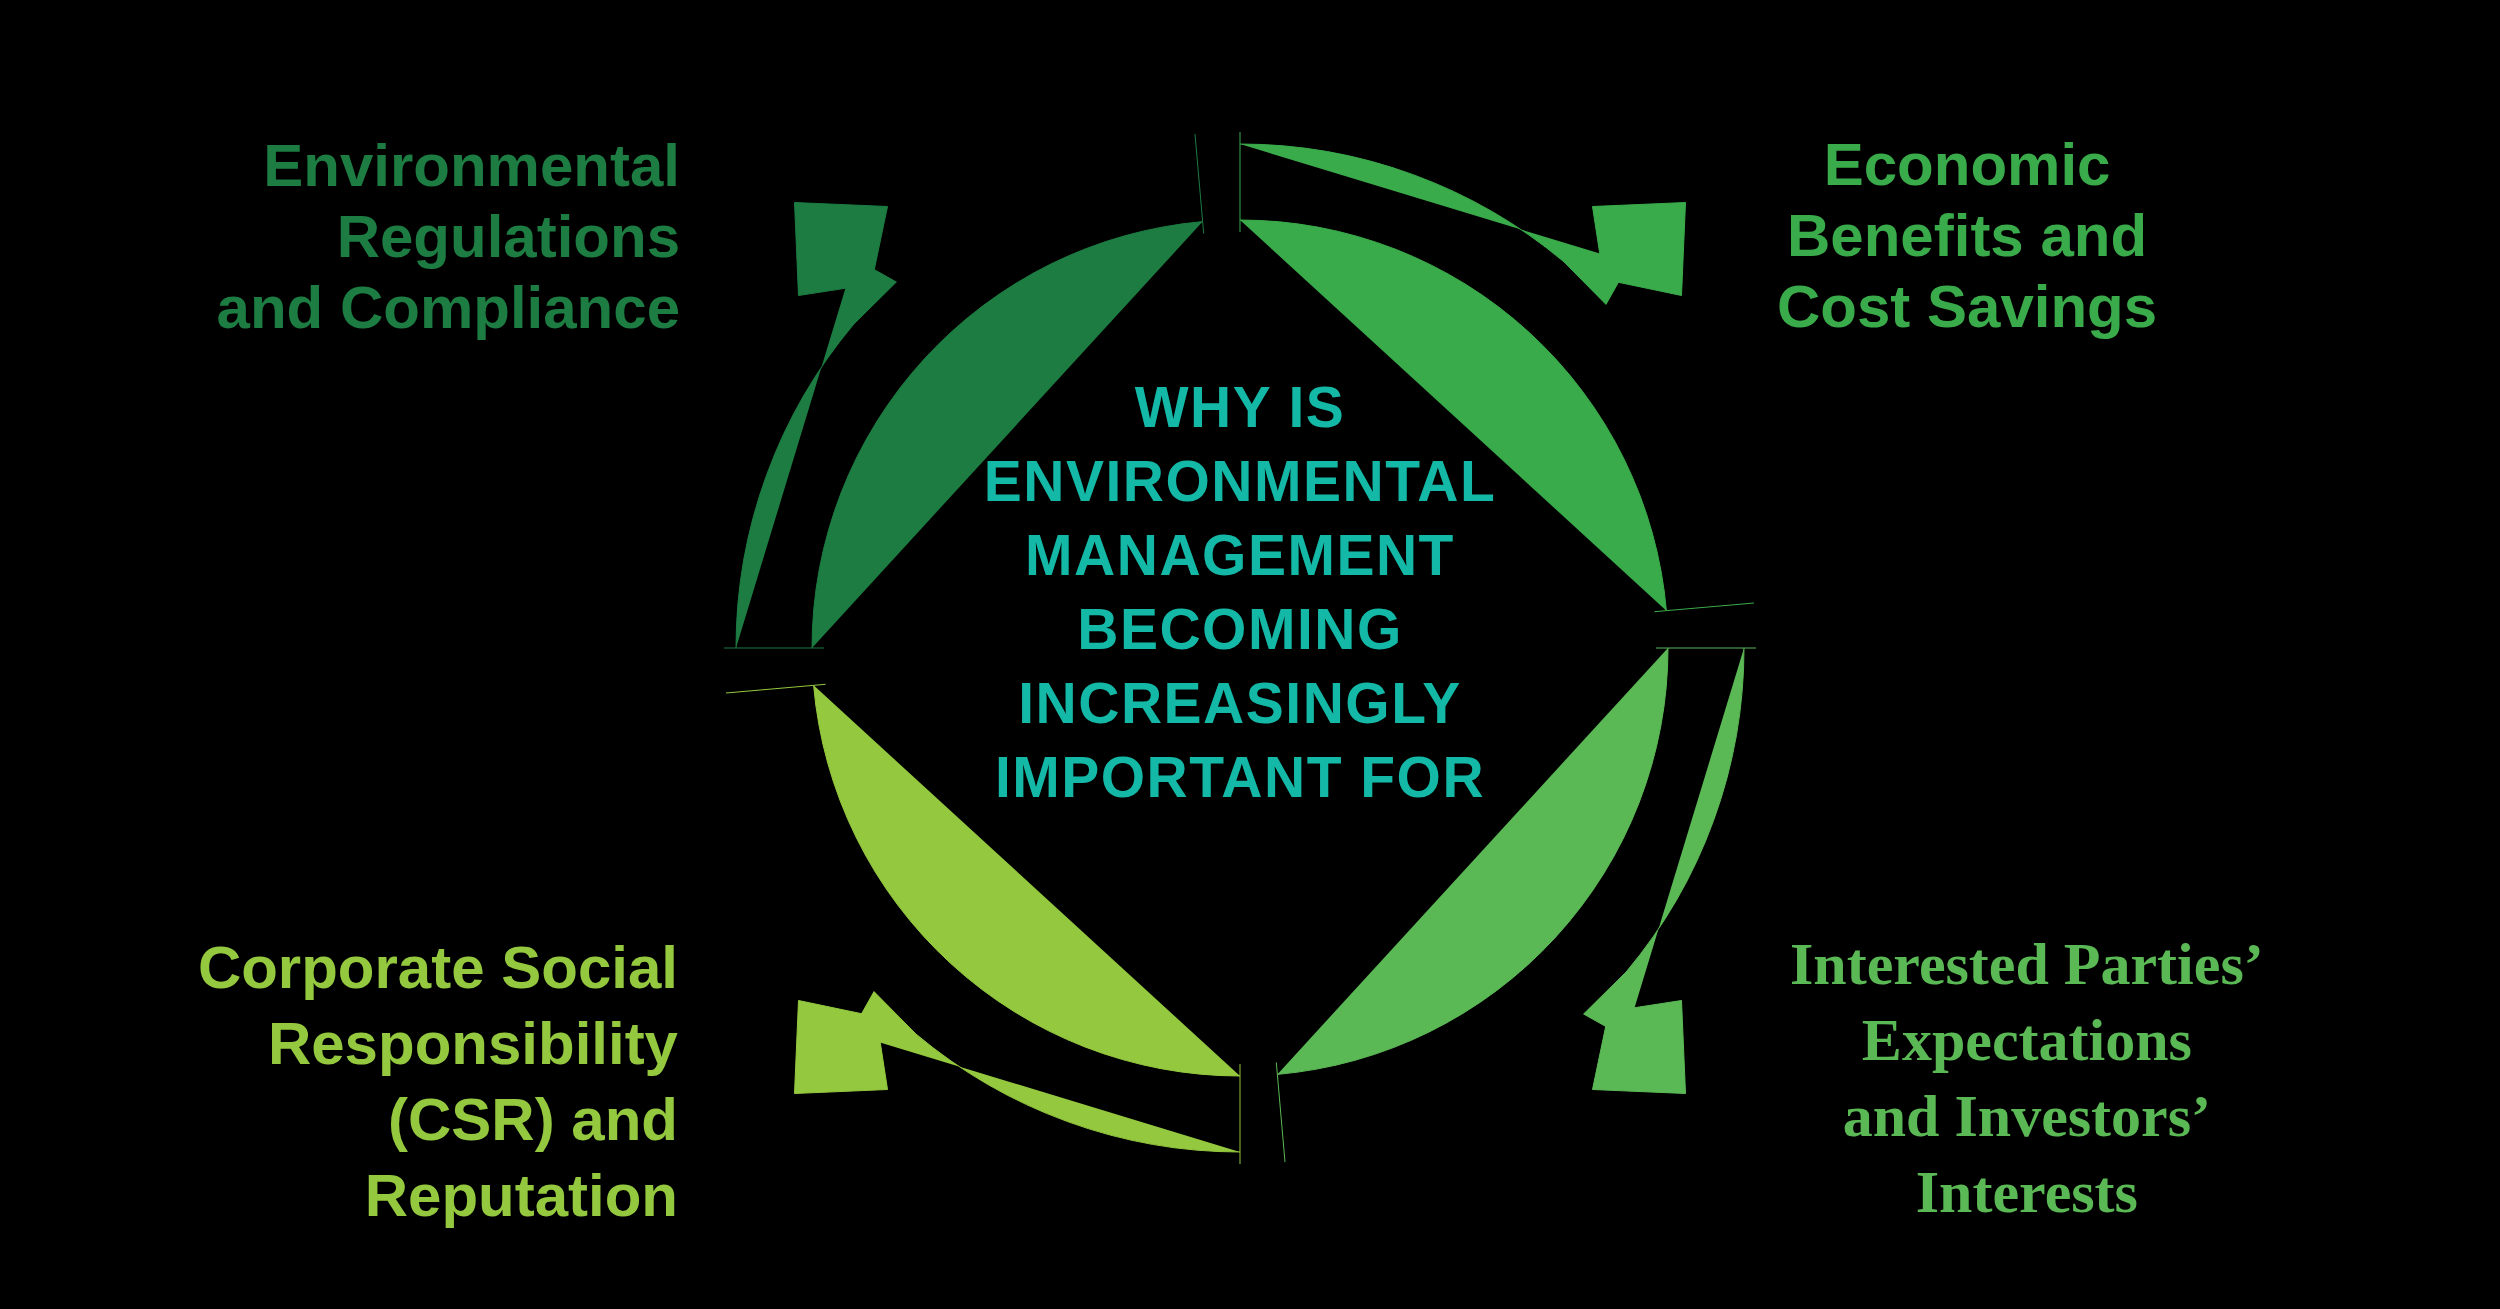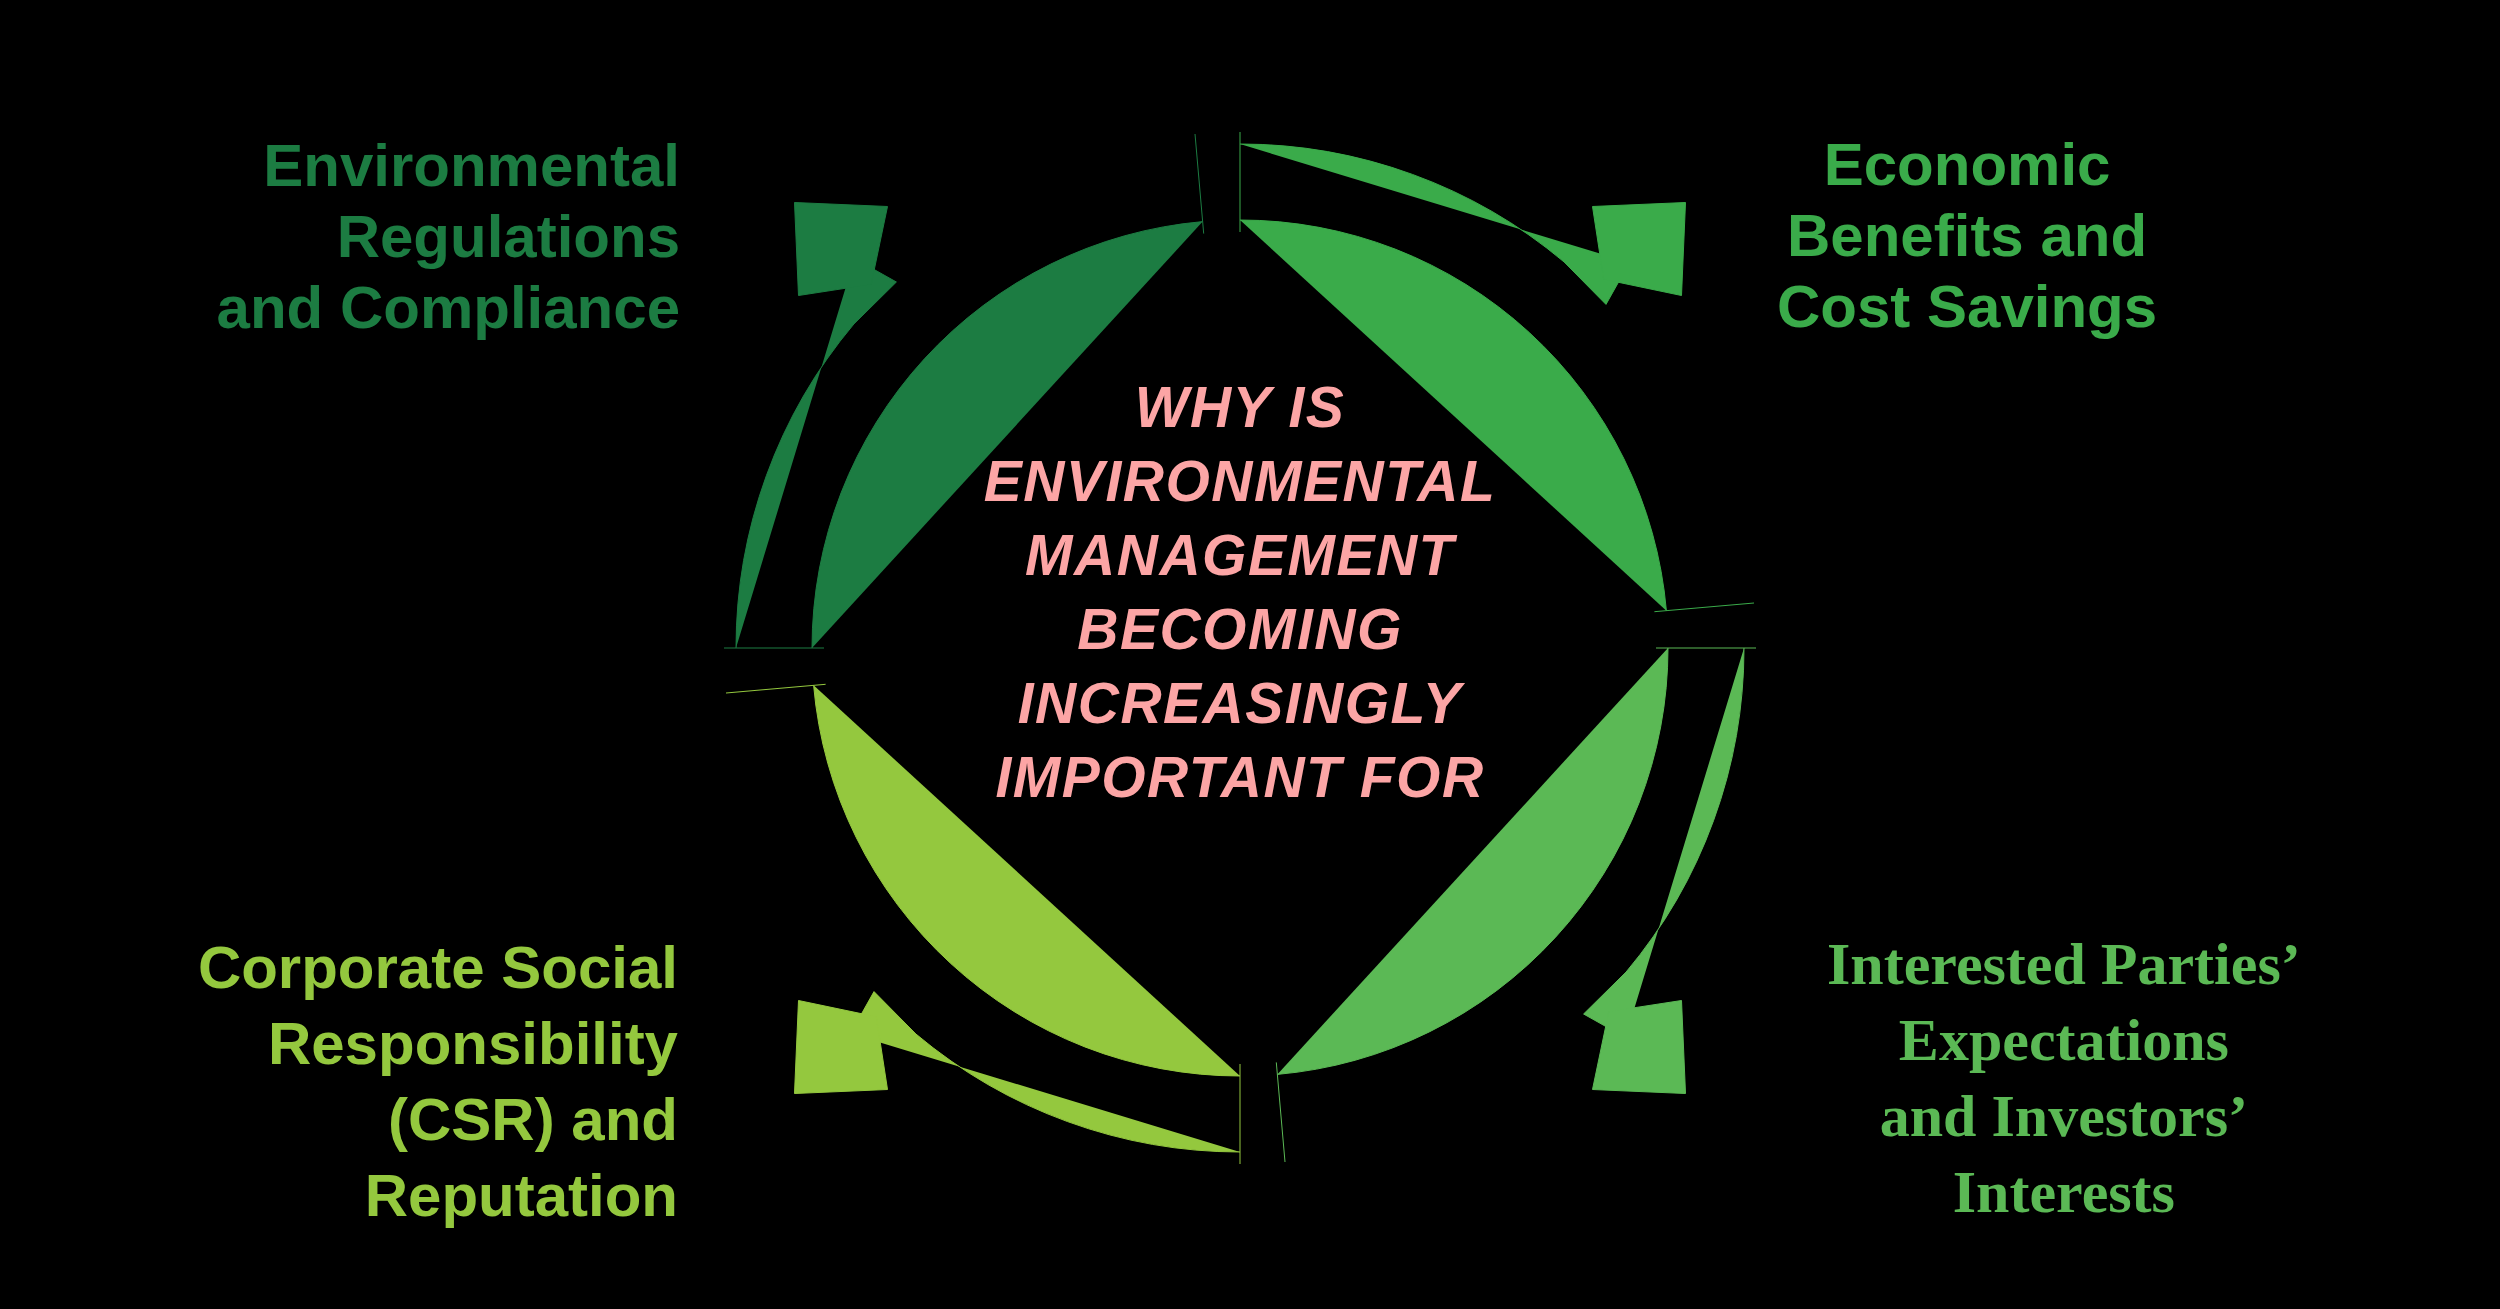--- a/index.html
+++ b/index.html
@@ -21,21 +21,20 @@
   }
   .corner-label {
     position: absolute;
     font-weight: 700;
     font-size: 60px;
     line-height: 71px;
     white-space: nowrap;
   }
   .corner-label.bottom {
     line-height: 76px;
-    margin-left: 37px;
   }
   .align-right { text-align: right; }
   .align-left  { text-align: center; }
   #center-question {
     position: absolute;
     left: 840px;
     top: 370px;
     width: 800px;
     text-align: center;
     font-weight: 700;
@@ -59,21 +58,21 @@
         <polygon class="head" points="1685.5,202.5 1592.5,206.5 1603.7,279.2 1681.5,295.5"></polygon>
       </g>
     </defs>
 
     <use href="#seg-template" class="seg" style="stroke: rgb(58, 171, 74); fill: rgb(58, 171, 74);"></use>
     <use href="#seg-template" class="seg" transform="rotate(90 1240 648)" style="stroke: rgb(91, 185, 85); fill: rgb(91, 185, 85);"></use>
     <use href="#seg-template" class="seg" transform="rotate(180 1240 648)" style="stroke: rgb(148, 200, 62); fill: rgb(148, 200, 62);"></use>
     <use href="#seg-template" class="seg" transform="rotate(270 1240 648)" style="stroke: rgb(28, 124, 66); fill: rgb(28, 124, 66);"></use>
   </svg>
 
-  <div id="center-question" style="color: #fca5a5; font-style: italic;">
+  <div id="center-question" style="color: #14b8a6;">
     <div>WHY IS</div>
     <div>ENVIRONMENTAL</div>
     <div>MANAGEMENT</div>
     <div>BECOMING</div>
     <div>INCREASINGLY</div>
     <div>IMPORTANT FOR</div>
   </div>
 
   <div class="corner-label align-right" style="right: 1820px; top: 130px; color: rgb(28, 124, 66);">
     <div>Environmental</div>

